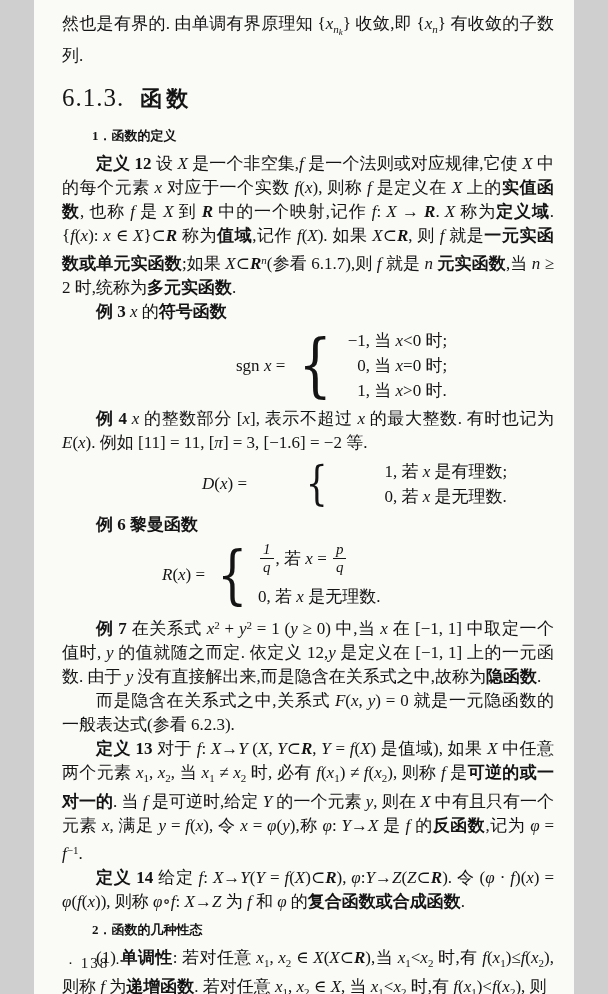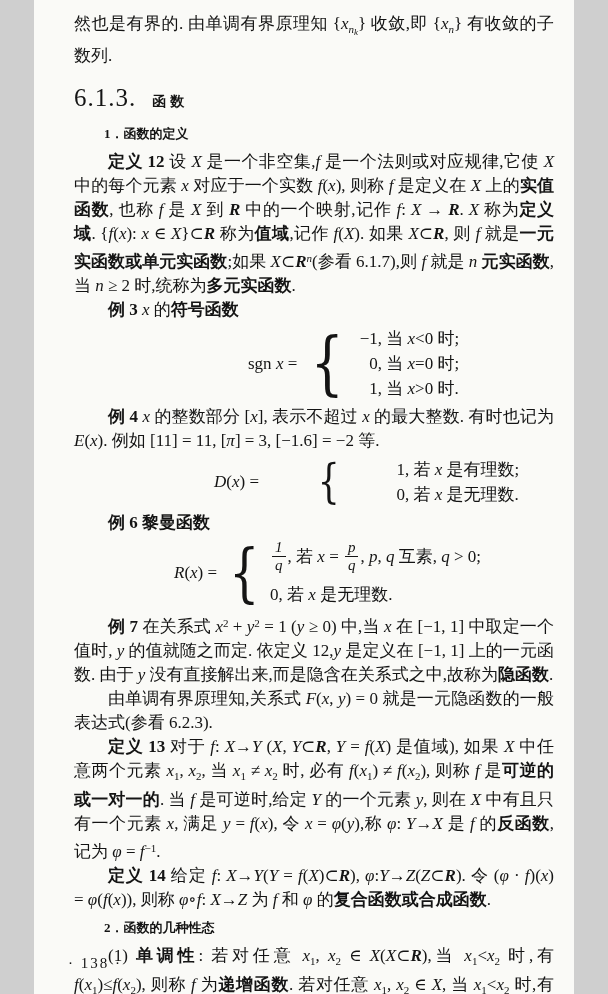--- a/index.html
+++ b/index.html
@@ -1,31 +1,31 @@
 <!DOCTYPE html>
 <html><head>
 <meta charset="utf-8">
 <style>
   html,body { margin:0; padding:0; }
   body { background:#cfcfcf; font-family:"Liberation Serif","DejaVu Serif",serif; }
   .page {
     position:relative; width:540px; height:994px; margin:0 auto;
     background:#fafaf7; color:#141414; overflow:hidden;
-    box-sizing:border-box; padding:12px 20px 0 40px;
+    box-sizing:border-box; padding:12px 20px 0 28px;
   }
   .body-text { font-size:17px; line-height:24px; margin:0; text-align:justify; }
   .indent { text-indent:34px; }
   .b { font-weight:bold; }
   .i { font-style:italic; }
   .sup { font-size:11px; vertical-align:5px; }
   .sub { font-size:11px; vertical-align:-4px; }
   .sub2 { font-size:9px; vertical-align:-6px; }
   .sec-heading { margin:16px 0 10px 0; }
   .sec-num { font-size:25px; letter-spacing:1px; }
-  .sec-title { font-size:14px; font-weight:bold; margin-left:16px; letter-spacing:4px; }
+  .sec-title { font-size:22px; font-weight:bold; margin-left:16px; letter-spacing:4px; }
   .sub-heading { font-size:13px; font-weight:bold; line-height:24px; margin:4px 0 4px 30px; }
   .eq { display:flex; align-items:center; font-size:17px; margin:4px 0; }
   .eq-sgn { margin-left:174px; }
   .eq-d { margin-left:140px;gap:48px; }
   .eq-r { margin-left:100px; }
   .lhs { white-space:pre; }
   .brace { font-family:"DejaVu Serif",serif; font-weight:normal; line-height:0.95; margin:0 5px 0 3px; transform:scaleX(.75); }
   .brace.h3 { font-size:70px; }
   .brace.h2 { font-size:46px; }
   .brace.hr { font-size:64px; }
@@ -82,29 +82,28 @@
   <p class="body-text indent"><span class="b">例 6</span><span>  </span><span class="b">黎曼函数</span></p>
 
   <div class="eq eq-r">
     <span class="lhs"><span class="i">R</span><span>(</span><span class="i">x</span><span>) = </span></span>
     <span class="brace hr">{</span>
     <div class="rows">
       <div class="row">
         <span class="frac"><span class="fn">1</span><span class="fd">q</span></span>
         <span><span>, 若 </span><span class="i">x</span><span> = </span></span>
         <span class="frac"><span class="fn">p</span><span class="fd">q</span></span>
-        <span><span>, </span><span class="i">p</span><span>, </span><span class="i">q</span><span> 互素, </span><span class="i">q</span><span> &gt; 0;</span></span>
       </div>
       <div class="row gap"><span>0, 若 </span><span class="i">x</span><span> 是无理数.</span></div>
     </div>
   </div>
 
   <p class="body-text indent mt6"><span class="b">例 7</span><span>  在关系式 </span><span class="i">x</span><span class="sup">2</span><span> + </span><span class="i">y</span><span class="sup">2</span><span> = 1 (</span><span class="i">y</span><span> ≥ 0) 中,当 </span><span class="i">x</span><span> 在 [−1, 1] 中取定一个值时, </span><span class="i">y</span><span> 的值就随之而定.  依定义 12,</span><span class="i">y</span><span> 是定义在 [−1, 1] 上的一元函数. 由于 </span><span class="i">y</span><span> 没有直接解出来,而是隐含在关系式之中,故称为</span><span class="b">隐函数</span><span>.</span></p>
 
-  <p class="body-text indent"><span>由单调有界原理知,关系式 </span><span class="i">F</span><span>(</span><span class="i">x</span><span>, </span><span class="i">y</span><span>) = 0 就是一元隐函数的一般表达式(参看 6.2.3).</span></p>
+  <p class="body-text indent"><span>而是隐含在关系式之中,关系式 </span><span class="i">F</span><span>(</span><span class="i">x</span><span>, </span><span class="i">y</span><span>) = 0 就是一元隐函数的一般表达式(参看 6.2.3).</span></p>
 
   <p class="body-text indent"><span class="b">定义 13</span><span>  对于 </span><span class="i">f</span><span>: </span><span class="i">X</span><span>→</span><span class="i">Y</span><span> (</span><span class="i">X</span><span>, </span><span class="i">Y</span><span>⊂</span><span class="b i">R</span><span>, </span><span class="i">Y</span><span> = </span><span class="i">f</span><span>(</span><span class="i">X</span><span>) 是值域), 如果 </span><span class="i">X</span><span> 中任意两个元素 </span><span class="i">x</span><span class="sub">1</span><span>, </span><span class="i">x</span><span class="sub">2</span><span>, 当 </span><span class="i">x</span><span class="sub">1</span><span> ≠ </span><span class="i">x</span><span class="sub">2</span><span> 时, 必有 </span><span class="i">f</span><span>(</span><span class="i">x</span><span class="sub">1</span><span>) ≠ </span><span class="i">f</span><span>(</span><span class="i">x</span><span class="sub">2</span><span>), 则称 </span><span class="i">f</span><span> 是</span><span class="b">可逆的或一对一的</span><span>. 当 </span><span class="i">f</span><span> 是可逆时,给定 </span><span class="i">Y</span><span> 的一个元素 </span><span class="i">y</span><span>, 则在 </span><span class="i">X</span><span> 中有且只有一个元素 </span><span class="i">x</span><span>, 满足 </span><span class="i">y</span><span> = </span><span class="i">f</span><span>(</span><span class="i">x</span><span>), 令 </span><span class="i">x</span><span> = </span><span class="i">φ</span><span>(</span><span class="i">y</span><span>),称 </span><span class="i">φ</span><span>: </span><span class="i">Y</span><span>→</span><span class="i">X</span><span> 是 </span><span class="i">f</span><span> 的</span><span class="b">反函数</span><span>,记为 </span><span class="i">φ</span><span> = </span><span class="i">f</span><span class="sup">−1</span><span>.</span></p>
 
   <p class="body-text indent"><span class="b">定义 14</span><span>  给定 </span><span class="i">f</span><span>: </span><span class="i">X</span><span>→</span><span class="i">Y</span><span>(</span><span class="i">Y</span><span> = </span><span class="i">f</span><span>(</span><span class="i">X</span><span>)⊂</span><span class="b i">R</span><span>), </span><span class="i">φ</span><span>:</span><span class="i">Y</span><span>→</span><span class="i">Z</span><span>(</span><span class="i">Z</span><span>⊂</span><span class="b i">R</span><span>). 令 (</span><span class="i">φ</span><span> · </span><span class="i">f</span><span>)(</span><span class="i">x</span><span>) = </span><span class="i">φ</span><span>(</span><span class="i">f</span><span>(</span><span class="i">x</span><span>)), 则称 </span><span class="i">φ</span><span>∘</span><span class="i">f</span><span>: </span><span class="i">X</span><span>→</span><span class="i">Z</span><span> 为 </span><span class="i">f</span><span> 和 </span><span class="i">φ</span><span> 的</span><span class="b">复合函数或合成函数</span><span>.</span></p>
 
   <p class="sub-heading">2．函数的几种性态</p>
 
   <p class="body-text indent"><span>(1) </span><span class="b">单调性</span><span>: 若对任意 </span><span class="i">x</span><span class="sub">1</span><span>, </span><span class="i">x</span><span class="sub">2</span><span> ∈ </span><span class="i">X</span><span>(</span><span class="i">X</span><span>⊂</span><span class="b i">R</span><span>),当 </span><span class="i">x</span><span class="sub">1</span><span>&lt;</span><span class="i">x</span><span class="sub">2</span><span> 时,有 </span><span class="i">f</span><span>(</span><span class="i">x</span><span class="sub">1</span><span>)≤</span><span class="i">f</span><span>(</span><span class="i">x</span><span class="sub">2</span><span>), 则称 </span><span class="i">f</span><span> 为</span><span class="b">递增函数</span><span>. 若对任意 </span><span class="i">x</span><span class="sub">1</span><span>, </span><span class="i">x</span><span class="sub">2</span><span> ∈ </span><span class="i">X</span><span>, 当 </span><span class="i">x</span><span class="sub">1</span><span>&lt;</span><span class="i">x</span><span class="sub">2</span><span> 时,有 </span><span class="i">f</span><span>(</span><span class="i">x</span><span class="sub">1</span><span>)&lt;</span><span class="i">f</span><span>(</span><span class="i">x</span><span class="sub">2</span><span>), 则</span></p>
 
   <div class="page-number">· 138 ·</div>

